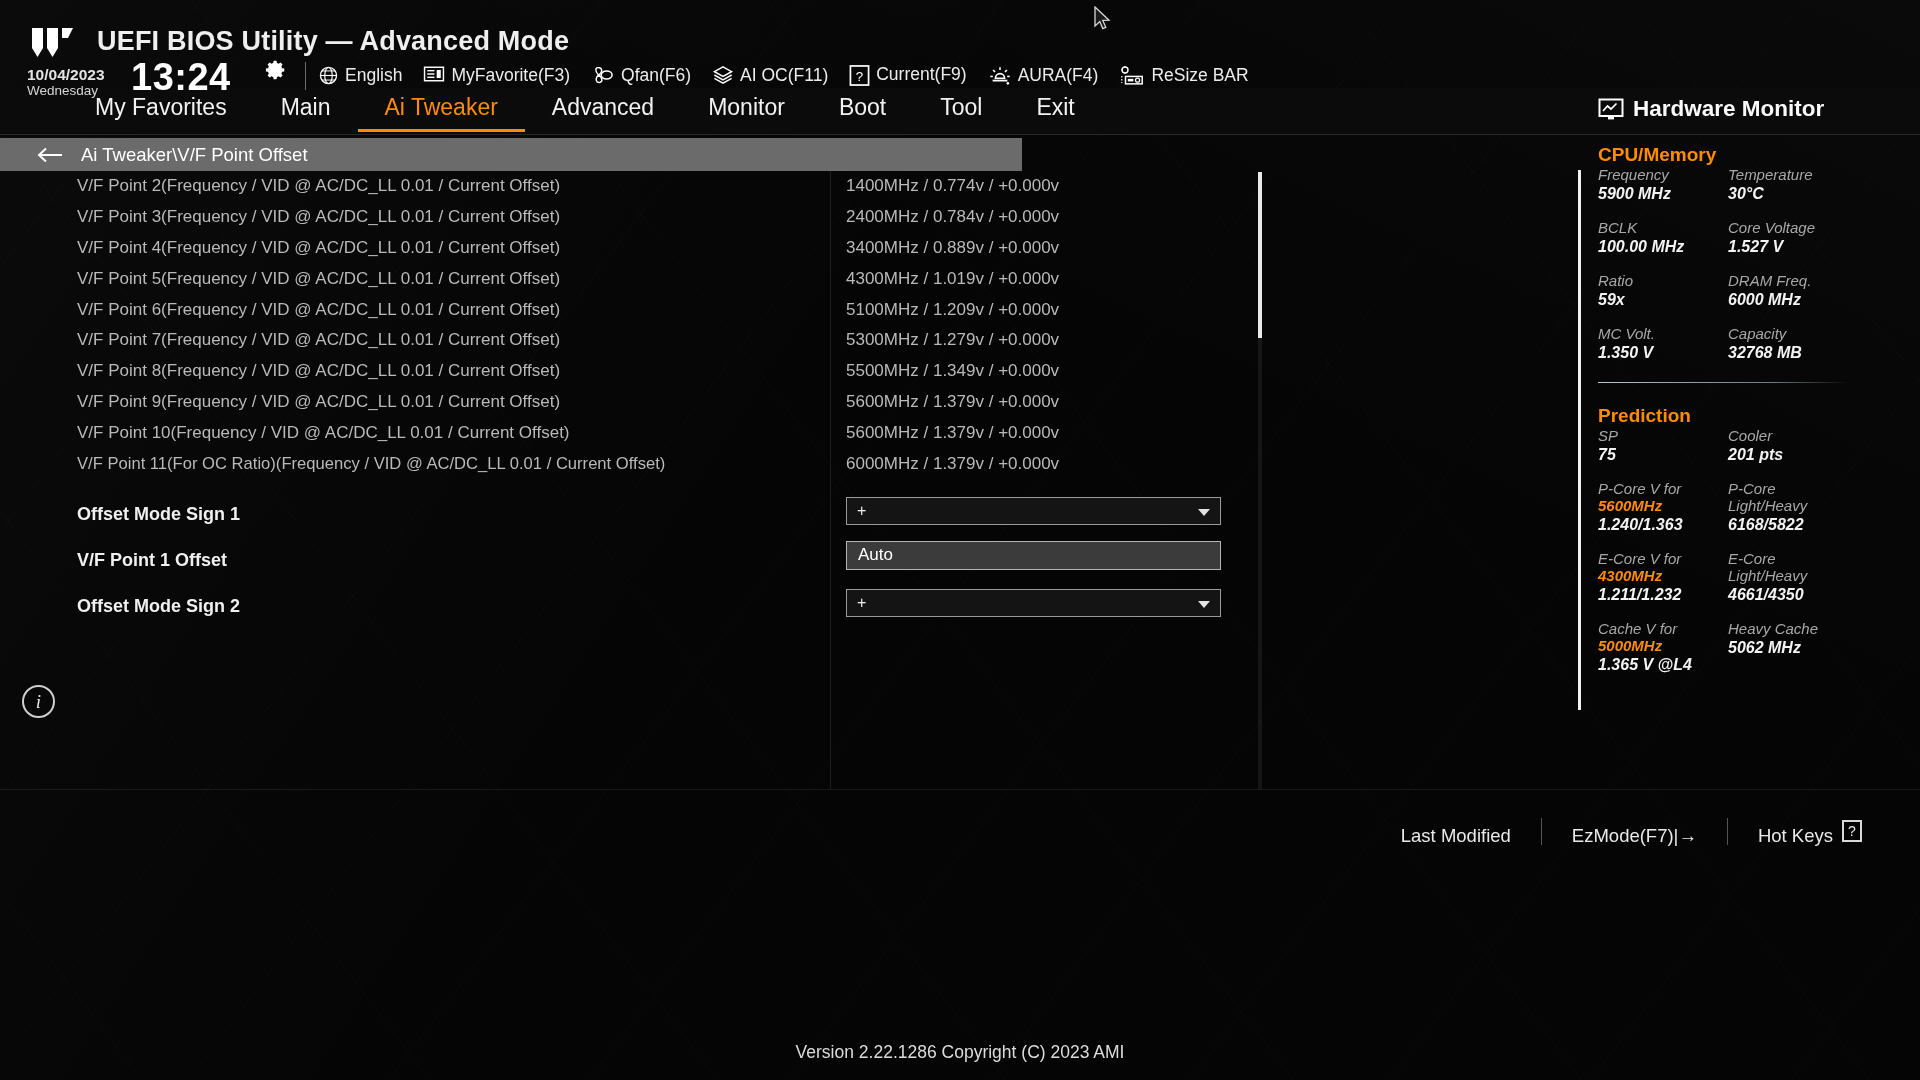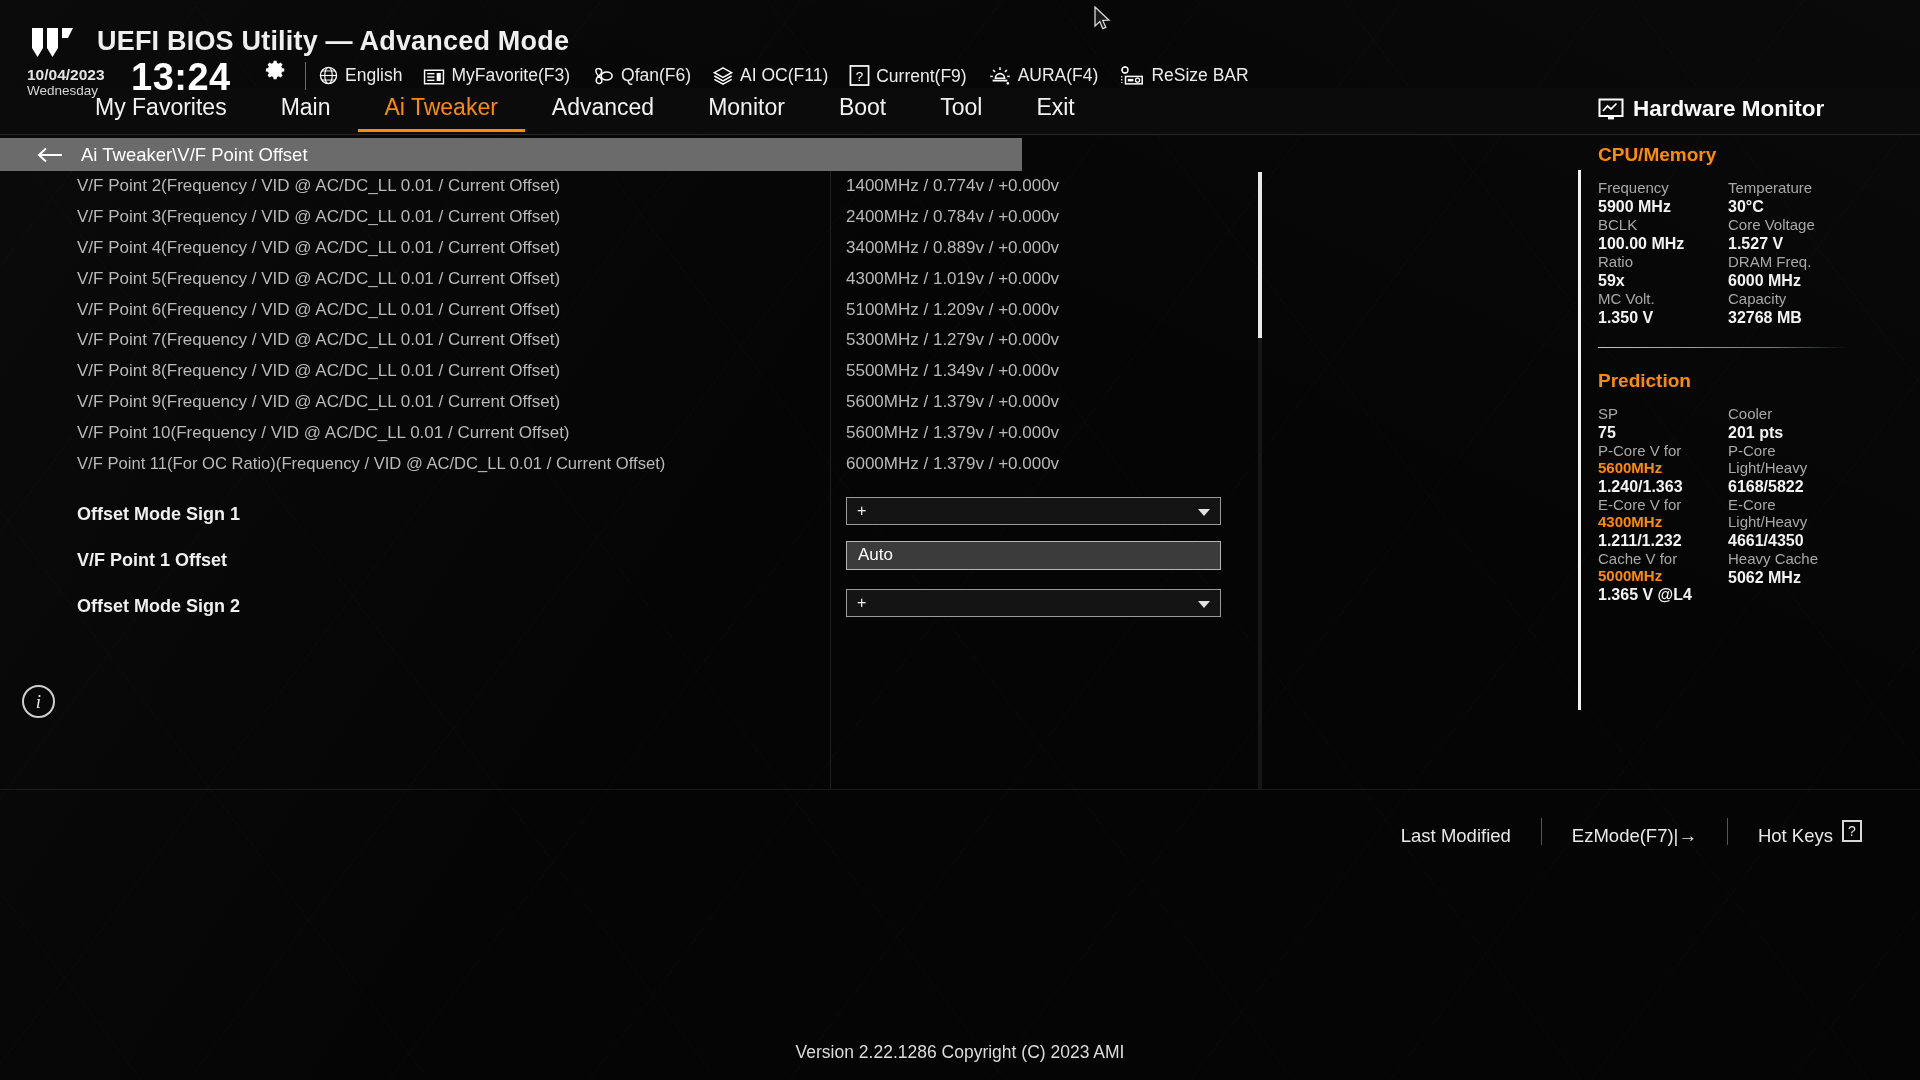--- a/index.html
+++ b/index.html
@@ -30,21 +30,21 @@
           color:#efefef; letter-spacing:.2px; white-space:nowrap;
           font-family:"Liberation Sans", sans-serif; }
   .datewrap{ position:absolute; left:27px; top:55px; line-height:1.08; }
   .date-l1{ font-size:15.5px; color:#e3e3e3; font-family:"Liberation Sans", sans-serif;font-weight:bold; }
   .date-l2{ font-size:13.5px; color:#d6d6d6; font-family:"Liberation Sans", sans-serif; }
   .clock{ position:absolute; left:131px; top:44px; font-size:38px; font-weight:bold;
           color:#fff; letter-spacing:.5px; font-family:"Liberation Sans", sans-serif; }
   .gear{ position:absolute; left:265px; top:47px; width:22px; height:22px; }
   .hdr-div{ position:absolute; left:305px; top:50px; width:1px; height:28px; background:#6a6a6a; }
   .hdr-tools{ position:absolute; left:318px; top:52px; display:flex; align-items:center; gap:21px; }
-  .tool{ display:flex; align-items:flex-end; gap:6px; cursor:pointer; white-space:nowrap; }
+  .tool{ display:flex; align-items:flex-start; gap:6px; cursor:pointer; white-space:nowrap; }
   .tool .lbl{ font-size:17.5px; color:#ececec; font-family:"Liberation Sans", sans-serif; }
   .tool svg{ display:block; }
 
   
   .navbar{ position:absolute; left:0; top:88px; width:1920px; height:47px;
            background:#0b0b0b; border-bottom:1px solid #272727; z-index:4;}
   .navtabs{ position:absolute; left:68px; top:89px; display:flex; gap:0; z-index:6; }
   .navtab{ font-size:23px; color:#f2f2f2; padding:5px 27px 8px 27px; cursor:pointer;
            white-space:nowrap; font-family:"Liberation Sans", sans-serif; }
   .navtab.active{ color:#ff8c00; border-bottom:3px solid #ff8c00; }
@@ -98,22 +98,22 @@
 
   
   .hm{ position:absolute; left:1580px; top:96px; width:340px; height:680px; z-index:5; }
   .hm-sep{ position:absolute; left:1578px; top:170px; width:3px; height:540px;
            background:#f2f2f2; z-index:6; }
   .hm-title{ display:flex; align-items:center; gap:9px; margin-left:18px; }
   .hm-title .t{ font-size:22.5px; font-weight:bold; color:#fafafa;
                 font-family:"Liberation Sans", sans-serif; }
   .hm-sect{ margin-left:18px; margin-top:22px; font-size:19px; font-weight:bold;
             color:#ff8c00; font-family:"Liberation Sans", sans-serif; }
-  .hm-grid{ margin-left:18px; margin-top:13px; display:grid;
-            grid-template-columns:130px 1fr; row-gap:0; }
+  .hm-grid{ margin-left:18px; margin-top:0; display:grid;
+            grid-template-columns:130px 1fr; row-gap:16px;font-style:italic; }
   .hm-k{ font-size:15px; color:#a8a8a8; font-family:"Liberation Sans", sans-serif; }
   .hm-v{ font-size:16px; color:#f3f3f3; font-weight:bold; margin-top:2px;
          font-family:"Liberation Sans", sans-serif; }
   .hm-cell{ }
   .hm-rule{ margin-left:18px; margin-top:20px; width:250px; height:1px;
             background:linear-gradient(90deg,#b9c6cc,#6d7a80 70%,rgba(0,0,0,0)); }
   .hm-k.accent{ color:#ff8c00; font-weight:bold; }
 
   
   .footer{ position:absolute; left:0; top:789px; width:1920px; height:291px; z-index:3; }

